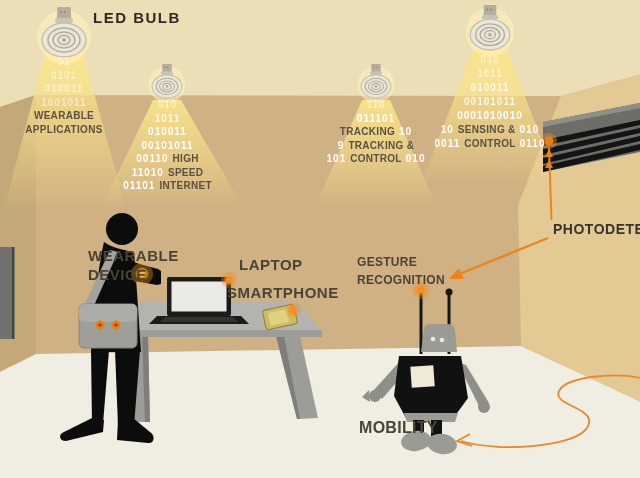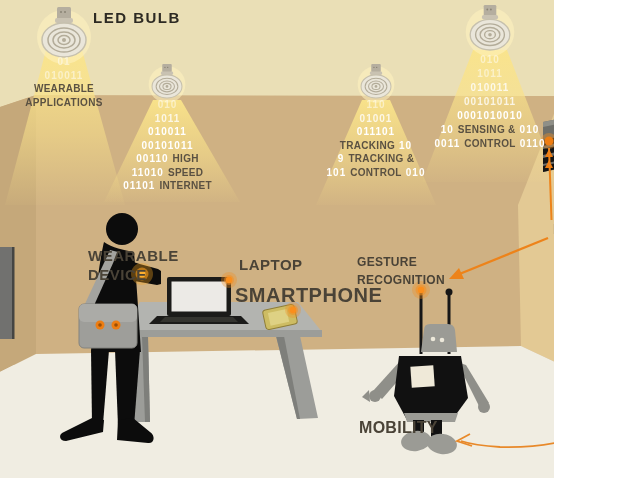--- a/index.html
+++ b/index.html
@@ -1,25 +1,25 @@
 <!DOCTYPE html>
 <html><head>
 <meta charset="utf-8">
 <style>
   html,body{margin:0;padding:0;background:#ffffff;}
   .scene{
-    position:relative;width:554px;height:478px;overflow:hidden;
+    position:relative;width:640px;height:478px;overflow:hidden;
     font-family:"Liberation Sans",sans-serif;background:#f0ede2;
   }
   svg.bg{position:absolute;left:0;top:0;}
   .lbl{position:absolute;font-weight:bold;color:#4a4337;white-space:pre-line;}
   .lbl-led{left:93px;top:9px;font-size:15px;letter-spacing:1.5px;color:#2d2a23;}
   .lbl-wearable{left:88px;top:246px;font-size:15px;line-height:19px;letter-spacing:.5px;}
   .lbl-laptop{left:239px;top:256px;font-size:15px;letter-spacing:.5px;text-align:right;}
-  .lbl-smartphone{left:235px;top:284px;font-size:20px;letter-spacing:.5px;}
+  .lbl-smartphone{left:227px;top:284px;font-size:15px;letter-spacing:.5px;}
   .lbl-gesture{left:357px;top:253px;font-size:12px;line-height:18px;letter-spacing:.3px;}
   .lbl-mobility{left:359px;top:419px;font-size:16px;letter-spacing:.3px;}
   .lbl-photo{left:553px;top:221px;font-size:14px;letter-spacing:.5px;color:#38332b;white-space:nowrap;}
   .cone-text{position:absolute;font-weight:bold;font-size:10px;}
   .cone-text .cone-line{display:flex;justify-content:center;gap:4px;line-height:13.5px;}
   .cone-text.tall .cone-line{line-height:14px;}
   .seg-bin{color:#ffffff;letter-spacing:1px;}
   .seg-bin-dim{color:rgba(255,255,255,.78);letter-spacing:1px;}
   .seg-bin-faint{color:rgba(255,255,255,.5);letter-spacing:1px;}
   .seg-word{color:#5a5142;letter-spacing:.3px;}
@@ -185,21 +185,27 @@
       <path d="M470,434 L457,441 L472,446"></path>
     </g>
   </svg>
 
   <div class="lbl lbl-led">LED BULB</div>
   <div class="cone-text ct-1">
       <div class="cone-line">
         <span class="seg-bin-faint">01</span>
       </div>
       <div class="cone-line">
+        <span class="seg-bin-faint">0101</span>
+      </div>
+      <div class="cone-line">
         <span class="seg-bin-faint">010011</span>
+      </div>
+      <div class="cone-line">
+        <span class="seg-bin-faint">1001011</span>
       </div>
       <div class="cone-line">
         <span class="seg-word">WEARABLE</span>
       </div>
       <div class="cone-line">
         <span class="seg-word">APPLICATIONS</span>
       </div>
     </div>
   <div class="cone-text ct-2">
       <div class="cone-line">
@@ -223,23 +229,20 @@
         <span class="seg-word">SPEED</span>
       </div>
       <div class="cone-line">
         <span class="seg-bin">01101</span>
         <span class="seg-word">INTERNET</span>
       </div>
     </div>
   <div class="cone-text ct-3">
       <div class="cone-line">
         <span class="seg-bin-faint">110</span>
-      </div>
-      <div class="cone-line">
-        <span class="seg-bin-dim">01001</span>
       </div>
       <div class="cone-line">
         <span class="seg-bin">011101</span>
       </div>
       <div class="cone-line">
         <span class="seg-word">TRACKING</span>
         <span class="seg-bin">10</span>
       </div>
       <div class="cone-line">
         <span class="seg-bin">9</span>

